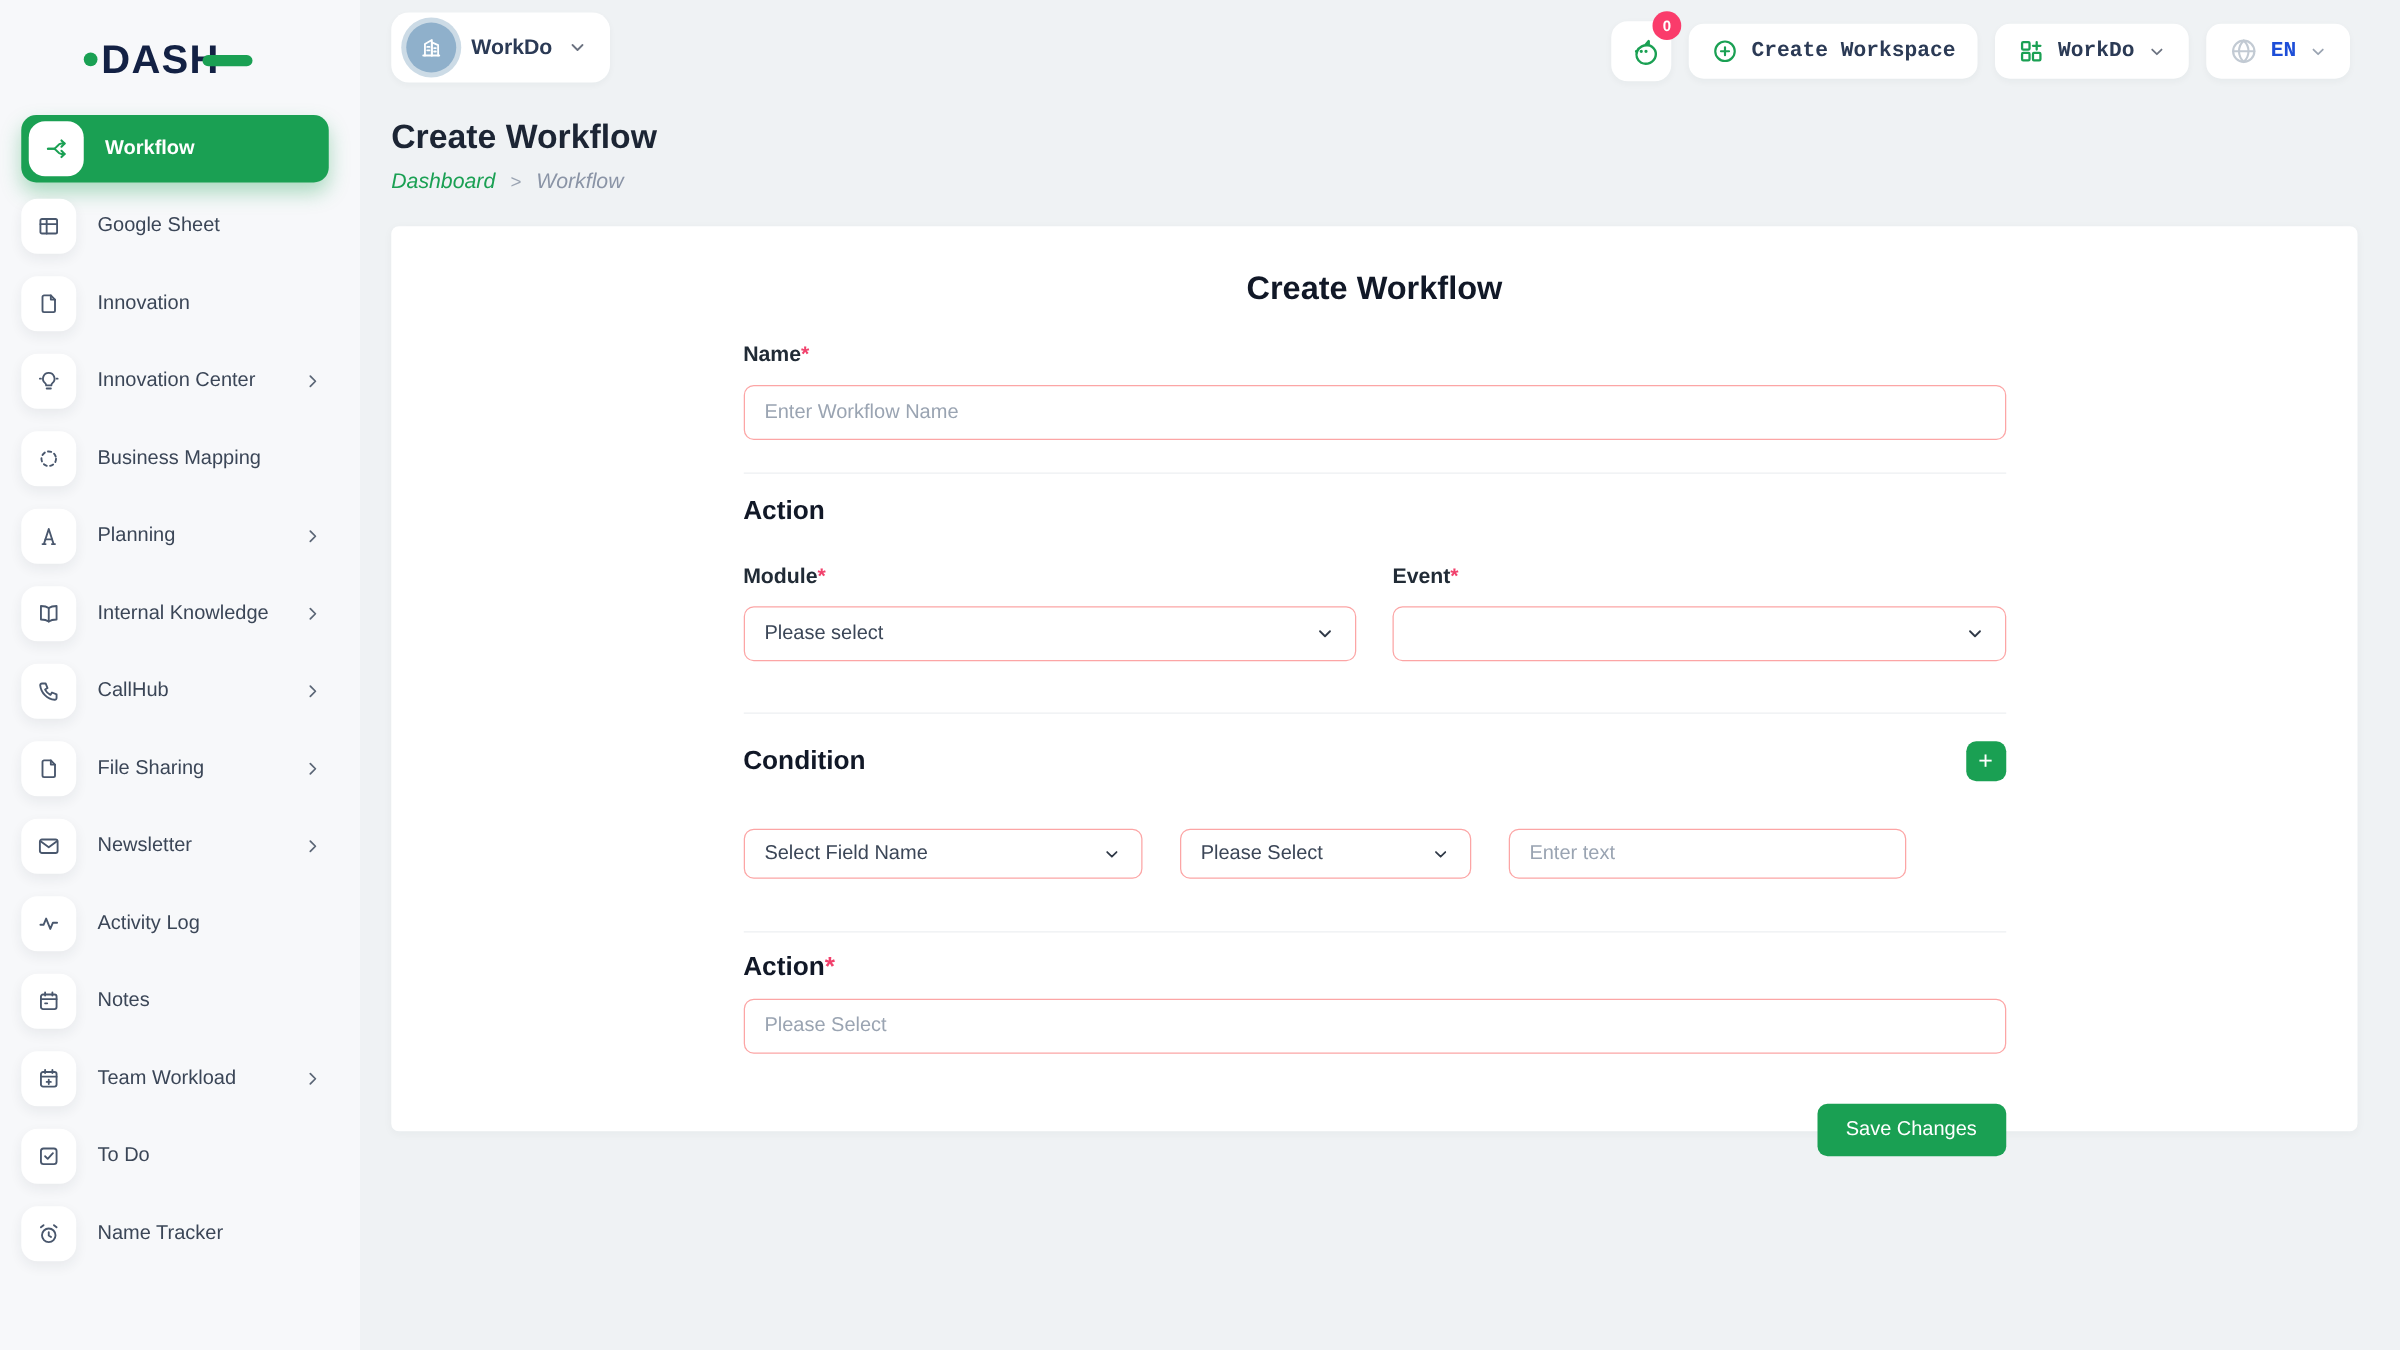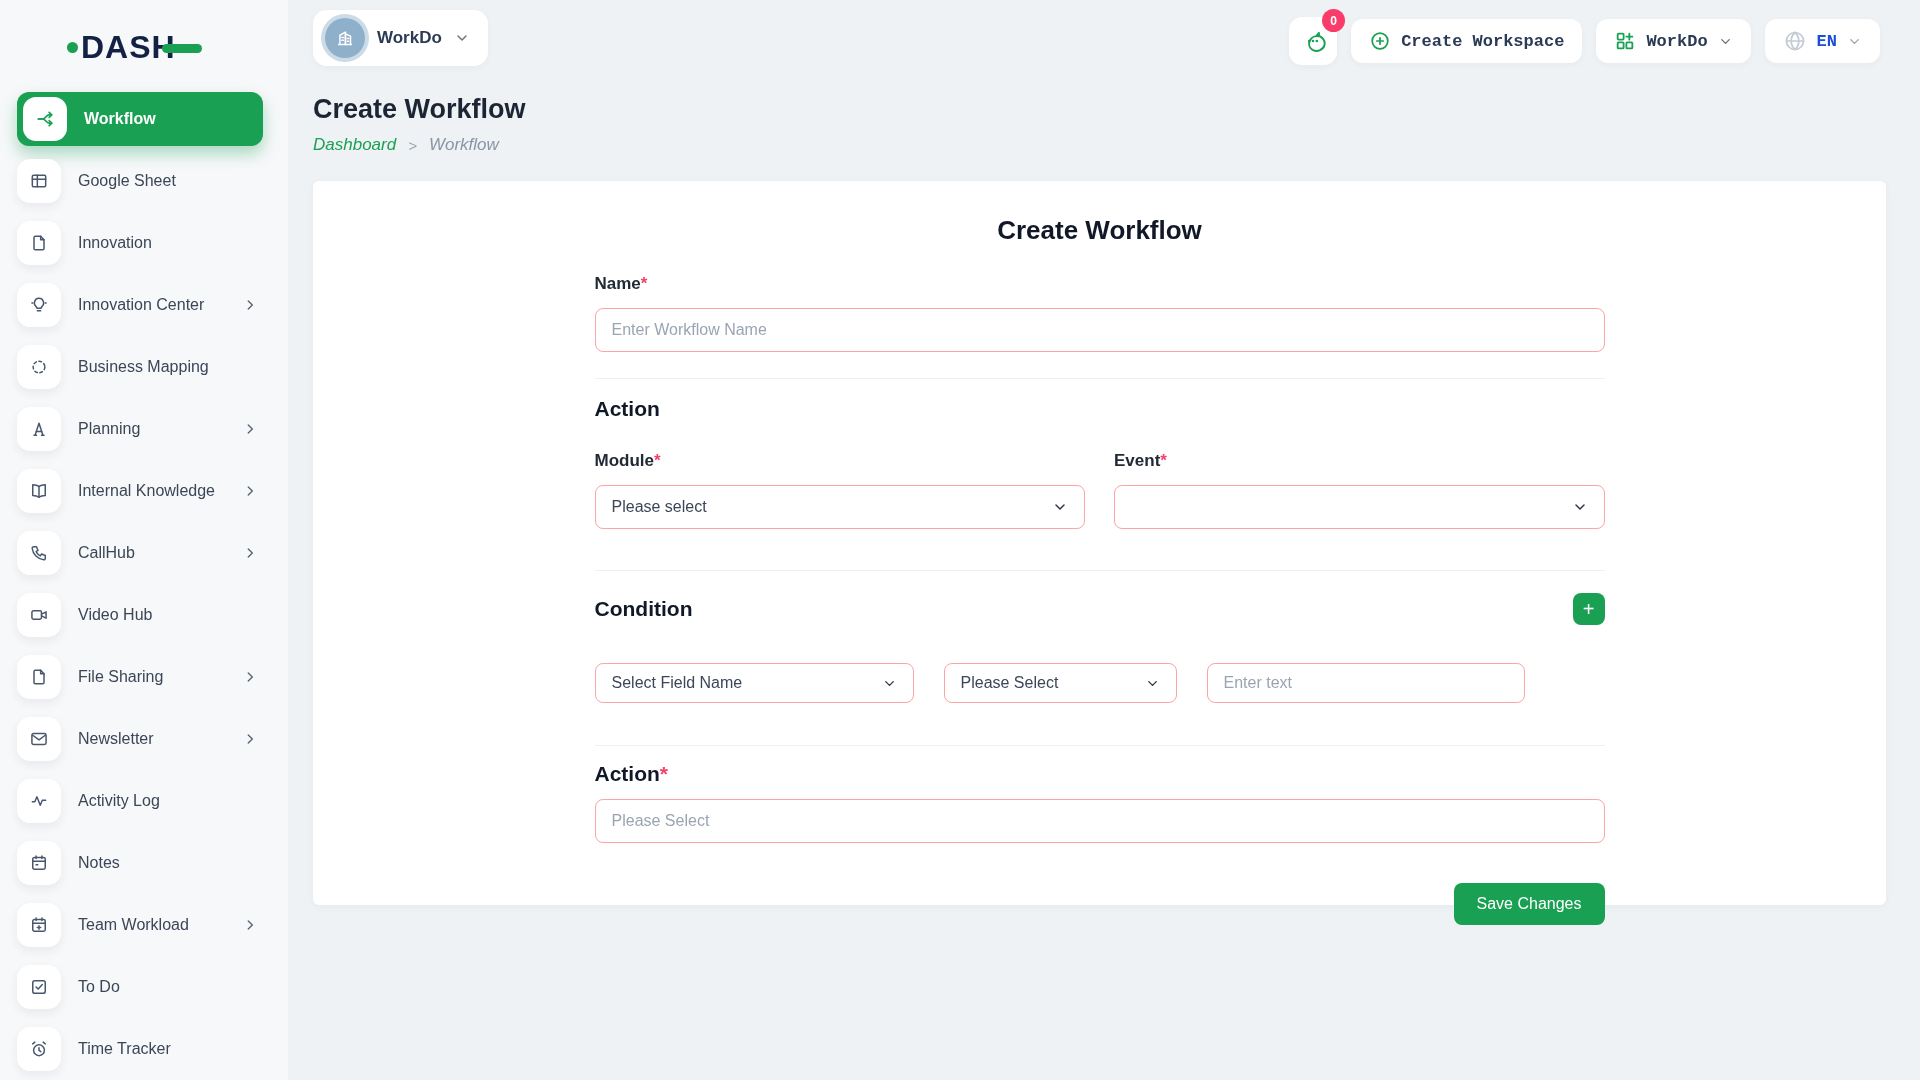--- a/index.html
+++ b/index.html
@@ -184,29 +184,20 @@
           </svg>
       </span>
       <span class="side-label">CallHub</span>
       <span class="chev-r">
           <svg width="14" height="14" viewBox="0 0 24 24" fill="none" stroke="currentColor" stroke-width="2.4" stroke-linecap="round" stroke-linejoin="round">
             <path d="M9 5l7 7-7 7"></path>
           </svg>
         </span>
     </div>
 
-    <div class="side-item">
-      <span class="tile">
-        <svg width="20" height="20" viewBox="0 0 24 24" fill="none" stroke="currentColor" stroke-width="1.8" stroke-linecap="round" stroke-linejoin="round">
-            <rect x="3.5" y="7" width="11.5" height="10" rx="2"></rect>
-            <path d="M15 11l5.5-2.8v7.6L15 13"></path>
-          </svg>
-      </span>
-      <span class="side-label">Video Hub</span>
-    </div>
 
     <div class="side-item">
       <span class="tile">
         <svg width="20" height="20" viewBox="0 0 24 24" fill="none" stroke="currentColor" stroke-width="1.8" stroke-linecap="round" stroke-linejoin="round">
             <path d="M14 4H7.5A1.5 1.5 0 0 0 6 5.5v13A1.5 1.5 0 0 0 7.5 20h9a1.5 1.5 0 0 0 1.5-1.5V8z"></path>
             <path d="M14 4v4h4"></path>
           </svg>
       </span>
       <span class="side-label">File Sharing</span>
       <span class="chev-r">
@@ -280,21 +271,21 @@
     </div>
 
     <div class="side-item">
       <span class="tile">
         <svg width="20" height="20" viewBox="0 0 24 24" fill="none" stroke="currentColor" stroke-width="1.8" stroke-linecap="round" stroke-linejoin="round">
             <circle cx="12" cy="13.5" r="6.5"></circle>
             <path d="M12 10.5v3.2l2.2 1.5"></path>
             <path d="M4.5 5.8L7 3.8M19.5 5.8L17 3.8"></path>
           </svg>
       </span>
-      <span class="side-label">Time Tracker</span>
+      <span class="side-label">Name Tracker</span>
     </div>
 
   </nav>
 </aside>
 
 <div class="main">
 
   <div class="topbar">
     <div class="ws-pill">
       <span class="avatar">

